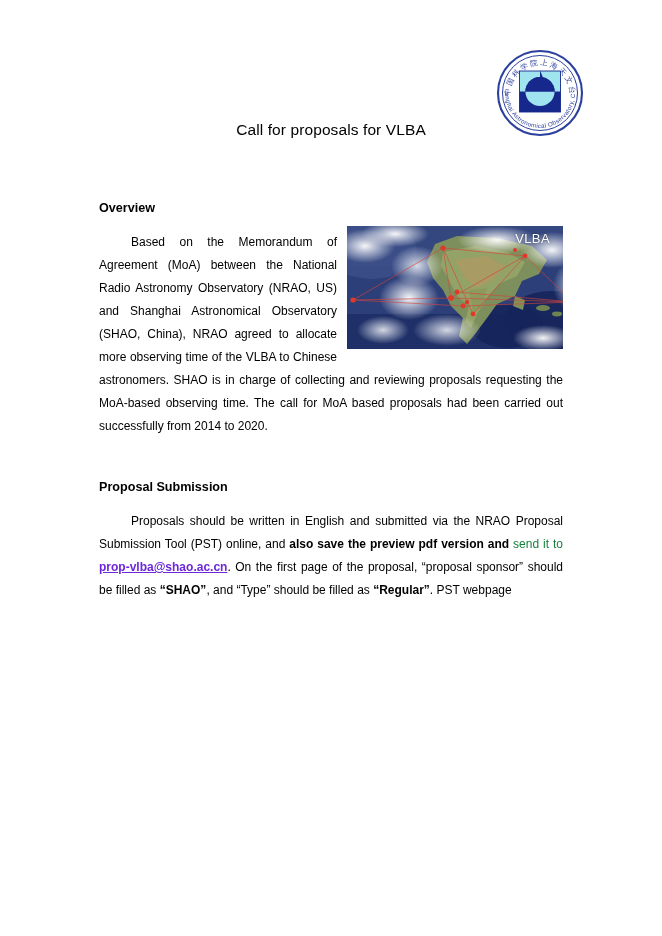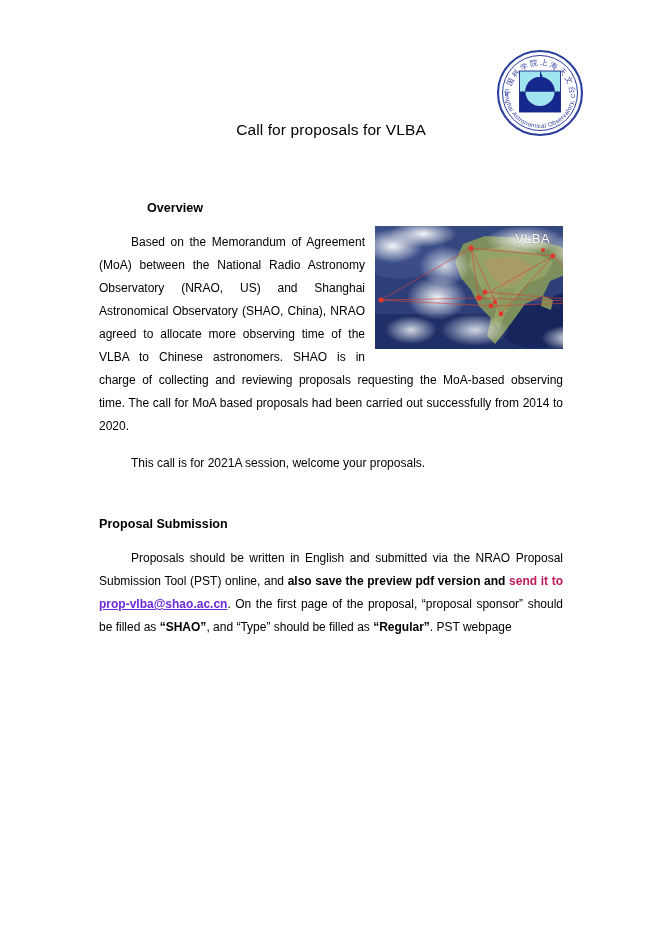--- a/index.html
+++ b/index.html
@@ -53,39 +53,39 @@
     letter-spacing: 0.1px;
   }
 
   
   .section-heading {
     font-size: 12.6px;
     font-weight: bold;
     line-height: 17px;
     margin: 0;
   }
-  .heading-overview { margin-top: 52px; margin-left: 48px; }
+  .heading-overview { margin-top: 52px; }
   .heading-submission { margin-top: 41px; }
 
   
   .body-text {
     font-size: 12px;
     line-height: 23px;
     text-align: justify;
     text-justify: inter-word;
     margin: 0;
   }
   .para-overview { margin-top: 14px; }
   .para-submission { margin-top: 14px; }
   .indent { display: inline-block; width: 32px; }
 
   
   .figure {
     float: right;
-    width: 188px;
+    width: 216px;
     height: 123px;
     margin: 9px 0 6px 10px;
     position: relative;
     overflow: hidden;
     shape-margin: 4px;
   }
   .figure svg { display: block; }
   .figure-label {
     position: absolute;
     top: 5px;
@@ -93,22 +93,22 @@
     color: #ffffff;
     font-size: 13px;
     font-family: "Liberation Sans", sans-serif;
     letter-spacing: 0.4px;
     text-shadow: 0 0 2px rgba(0,0,0,0.55);
   }
 
   
   .b { font-weight: bold; }
   .red-bold {
-    color: #be185d;
-    font-weight: bold;
+    color: #15803d;
+    font-weight: normal;
   }
   .email-link {
     color: #6d28d9;
     font-weight: bold;
     text-decoration: underline;
   }
   .clearer { clear: both; }
 </style>
 </head>
 <body>
@@ -224,21 +224,20 @@
         <circle cx="178" cy="30" r="2.4"></circle>
         <circle cx="226" cy="76" r="2.6"></circle>
         <circle cx="168" cy="24" r="2.0"></circle>
       </g>
     </svg>
     <div class="figure-label">VLBA</div>
   </div>
 
   <p class="body-text para-overview"><span class="indent"></span><span>Based on the Memorandum of Agreement (MoA) between the National Radio Astronomy Observatory (NRAO, US) and Shanghai Astronomical Observatory (SHAO, China), NRAO agreed to allocate more observing time of the VLBA to Chinese astronomers. SHAO is in charge of collecting and reviewing proposals requesting the MoA-based observing time. The call for MoA based proposals had been carried out successfully from 2014 to 2020.</span></p>
 
-  <p class="body-text para-overview"><span class="indent"></span><span>This call is for 2021A session, welcome your proposals.</span></p>
 
   <div class="clearer"></div>
 
   <div class="section-heading heading-submission">Proposal Submission</div>
 
   <p class="body-text para-submission"><span class="indent"></span><span>Proposals should be written in English and submitted via the NRAO Proposal Submission Tool (PST) online, and </span><span class="b">also save the preview pdf version and </span><span class="red-bold">send it to </span><a class="email-link" href="#">prop-vlba@shao.ac.cn</a><span>. On the first page of the proposal, “proposal sponsor” should be filled as </span><span class="b">“SHAO”</span><span>, and “Type” should be filled as </span><span class="b">“Regular”</span><span>. PST webpage</span></p>
 
 </div>
 
 </body></html>

